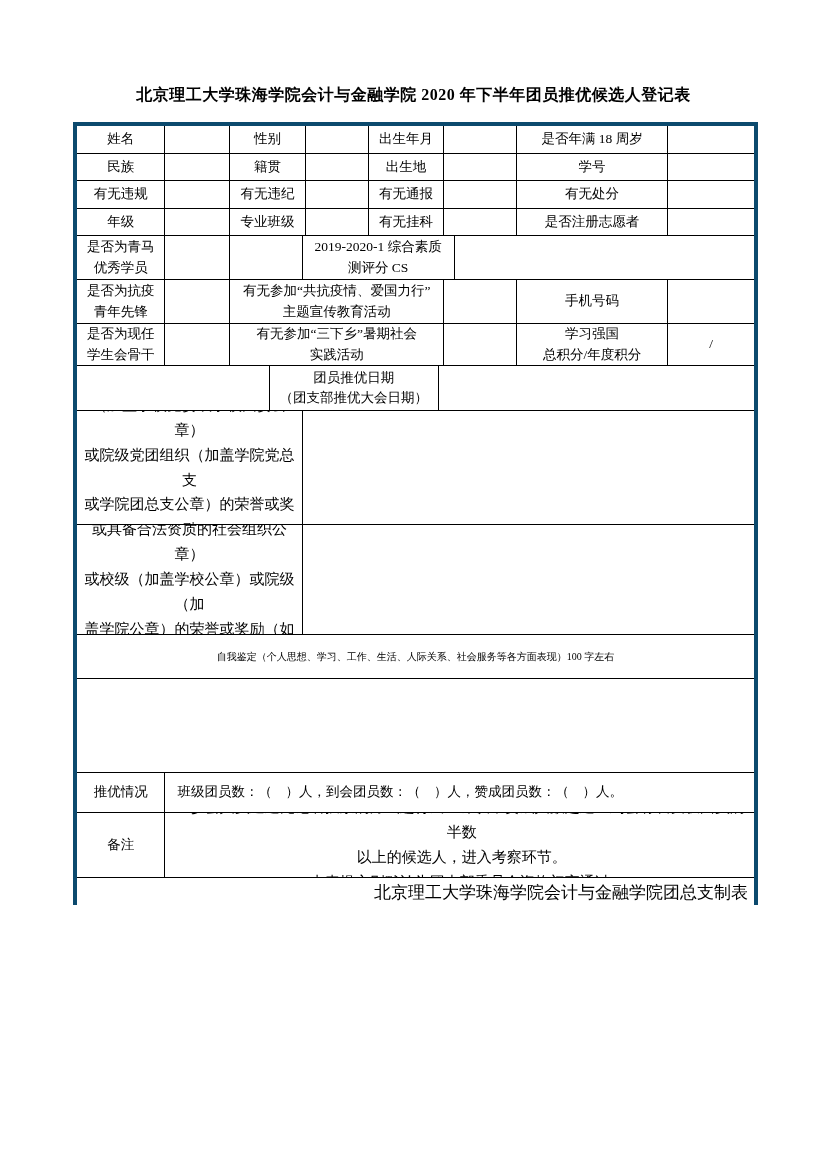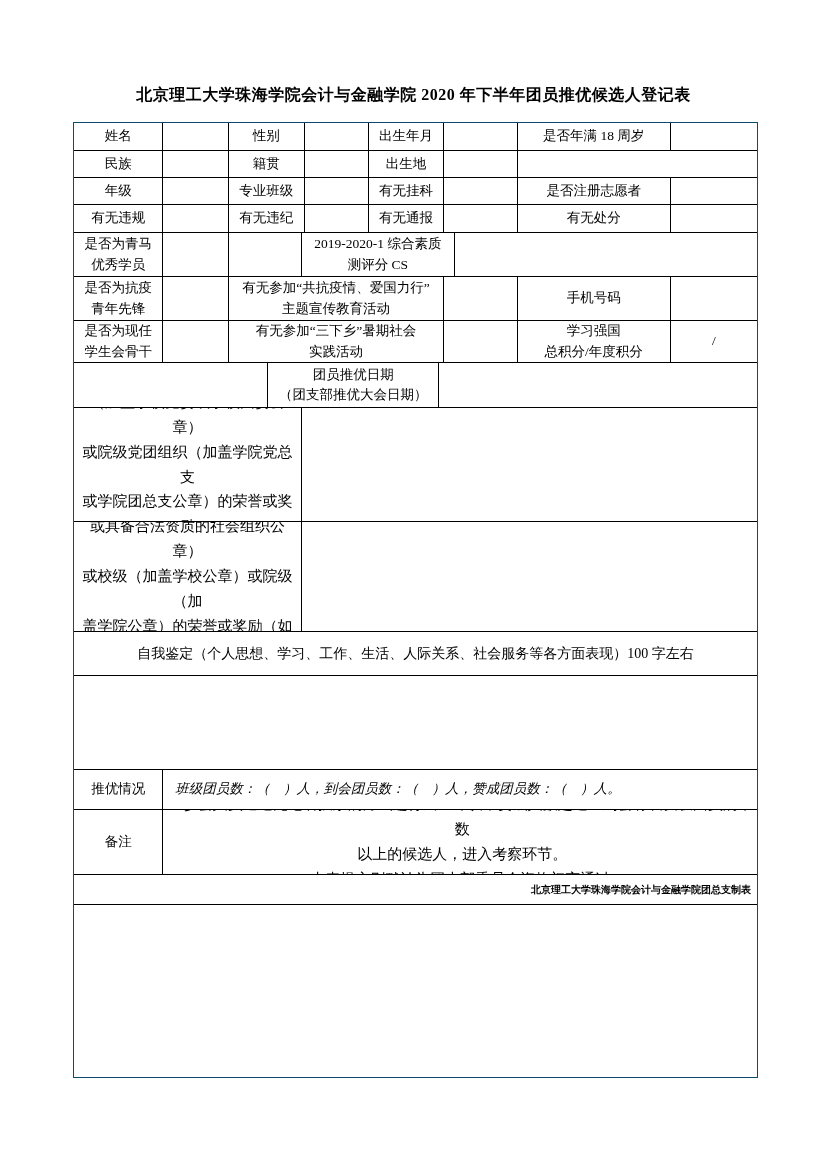--- a/index.html
+++ b/index.html
@@ -1,32 +1,32 @@
 <!DOCTYPE html>
 <html><head>
 <meta charset="utf-8">
 <style>
   html,body{margin:0;padding:0;background:#ffffff;}
-  .page{position:relative;width:827px;height:1169px;background:#ffffff;
+  .page{position:relative;width:827px;height:905px;background:#ffffff;
         font-family:"Liberation Serif","DejaVu Serif",serif;color:#000;overflow:hidden;}
   .title{position:absolute;top:85px;left:0;width:100%;text-align:center;
          font-size:16px;font-weight:bold;letter-spacing:0.5px;}
   .tbl{position:absolute;left:73px;top:122px;width:685px;height:956px;
-       border:1px solid #0c4a6e;background:#fff;display:flex;flex-direction:column;box-sizing:border-box;}
+       border:4px solid #0c4a6e;background:#fff;display:flex;flex-direction:column;box-sizing:border-box;}
   .row{display:flex;border-bottom:1px solid #000;box-sizing:border-box;flex-shrink:0;width:100%;}
   .row:last-child{border-bottom:none;}
   .cell{box-sizing:border-box;border-right:1px solid #000;display:flex;align-items:center;
         justify-content:center;text-align:center;white-space:pre-line;font-size:13.5px;
         line-height:1.5;padding:1px 4px;overflow:hidden;}
   .cell:last-child{border-right:none;flex:1;}
   .small{font-size:15px;line-height:1.66;}
   .left{justify-content:flex-start;text-align:left;}
-  .padL{padding-left:12px;font-style:italic;}
+  .padL{padding-left:12px;}
   .footer-cell{justify-content:flex-end;padding-right:6px;
-        font-family:"Liberation Sans","DejaVu Sans",sans-serif;font-weight:bold;font-size:10px;}
+        font-family:"Liberation Sans","DejaVu Sans",sans-serif;font-weight:normal;font-size:17px;}
   
   .h28{height:28px}.h27{height:27px}.h44{height:44px}.h42{height:42px}.h25{height:25px}
   .h45{height:45px}.h114{height:114px}.h68{height:68px}.h110{height:110px}.h94{height:94px}
   .h40{height:40px}.h65{height:65px}.h30{height:30px}.h8{height:8px}
   
   .wA1{width:13.07%}.wA2{width:9.56%}.wA3{width:11.17%}.wA4{width:9.34%}
   .wA5{width:11.09%}.wA6{width:10.73%}.wA7{width:22.41%}.wA8{width:12.63%}
   
   .wB3{width:31.60%}
   
@@ -57,42 +57,43 @@
       <div class="cell wA8"></div>
     </div>
 
     <div class="row h27">
       <div class="cell wA1">民族</div>
       <div class="cell wA2"></div>
       <div class="cell wA3">籍贯</div>
       <div class="cell wA4"></div>
       <div class="cell wA5">出生地</div>
       <div class="cell wA6"></div>
+      <div class="cell wA7">学号</div>
+      <div class="cell wA8"></div>
+    </div>
+
+    <div class="row h28">
+      <div class="cell wA1">有无违规</div>
+      <div class="cell wA2"></div>
+      <div class="cell wA3">有无违纪</div>
+      <div class="cell wA4"></div>
+      <div class="cell wA5">有无通报</div>
+      <div class="cell wA6"></div>
+      <div class="cell wA7">有无处分</div>
       <div class="cell wA8"></div>
     </div>
 
     <div class="row h27">
       <div class="cell wA1">年级</div>
       <div class="cell wA2"></div>
       <div class="cell wA3">专业班级</div>
       <div class="cell wA4"></div>
       <div class="cell wA5">有无挂科</div>
       <div class="cell wA6"></div>
       <div class="cell wA7">是否注册志愿者</div>
-      <div class="cell wA8"></div>
-    </div>
-
-    <div class="row h28">
-      <div class="cell wA1">有无违规</div>
-      <div class="cell wA2"></div>
-      <div class="cell wA3">有无违纪</div>
-      <div class="cell wA4"></div>
-      <div class="cell wA5">有无通报</div>
-      <div class="cell wA6"></div>
-      <div class="cell wA7">有无处分</div>
       <div class="cell wA8"></div>
     </div>
 
     <div class="row h44">
       <div class="cell wA1">是否为青马
 优秀学员</div>
       <div class="cell wA2"></div>
       <div class="cell wA6"></div>
       <div class="cell wA7">2019-2020-1 综合素质
 测评分 CS</div>
@@ -145,21 +146,21 @@
     <div class="row h110">
       <div class="cell wE1 small">是否获得校级以上（加盖政府部门
 或具备合法资质的社会组织公章）
 或校级（加盖学校公章）或院级（加
 盖学院公章）的荣誉或奖励（如有，
 请列出至少 1 项）</div>
       <div class="cell wE2"></div>
     </div>
 
     <div class="row h44">
-      <div class="cell" style="font-size:14px;">自我鉴定（个人思想、学习、工作、生活、人际关系、社会服务等各方面表现）100 字左右</div>
+      <div class="cell" style="font-size:10px;">自我鉴定（个人思想、学习、工作、生活、人际关系、社会服务等各方面表现）100 字左右</div>
     </div>
 
     <div class="row h94">
       <div class="cell"></div>
     </div>
 
     <div class="row h40">
       <div class="cell wA1">推优情况</div>
       <div class="cell wH2 left padL">班级团员数：（　）人，到会团员数：（　）人，赞成团员数：（　）人。</div>
     </div>

